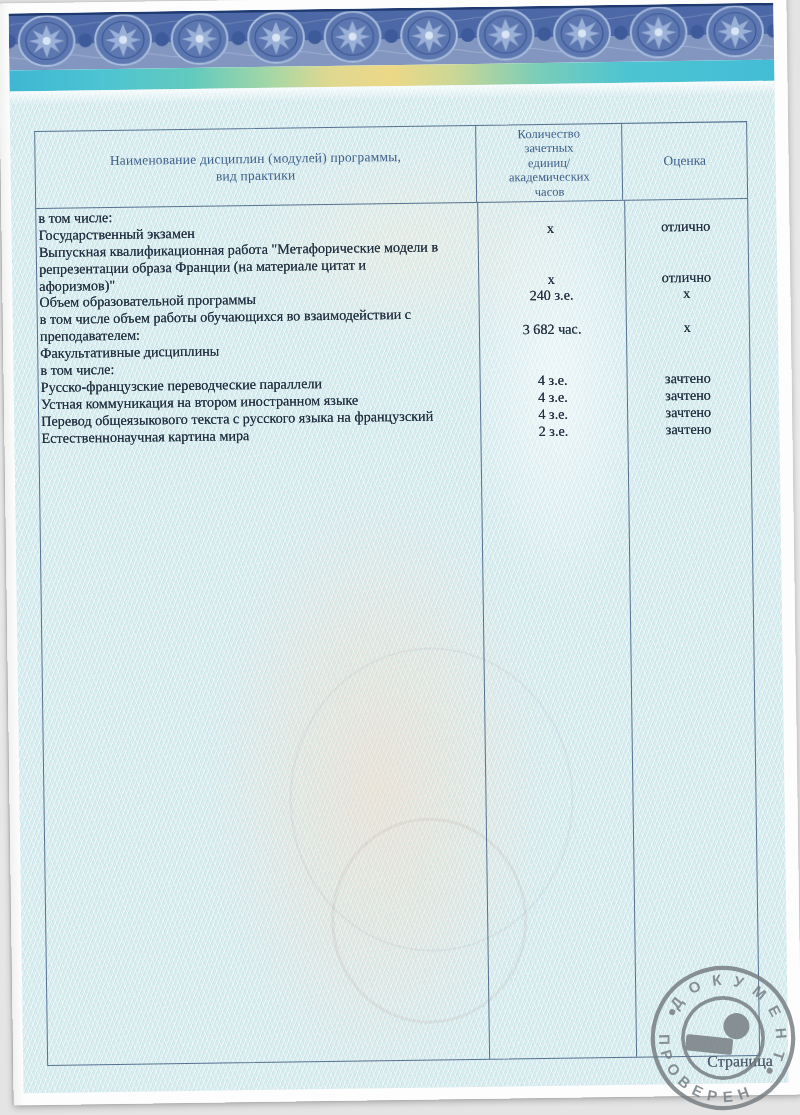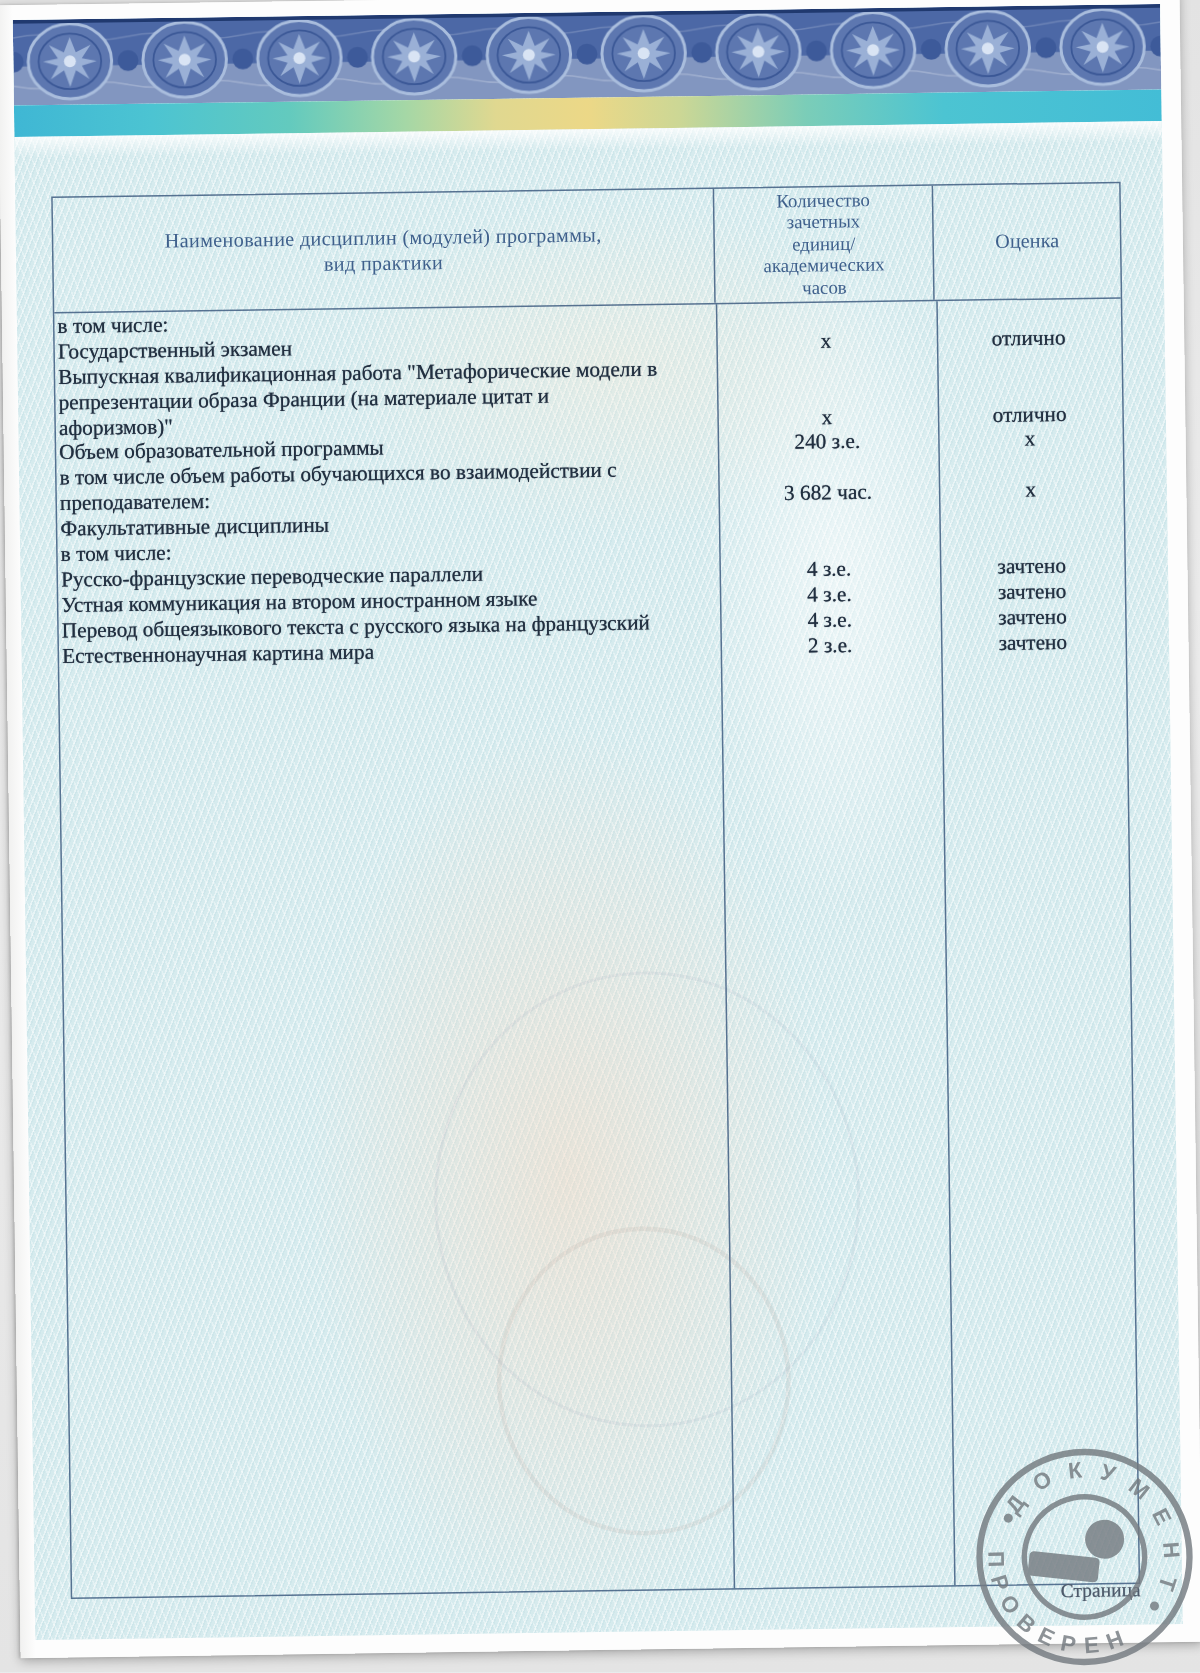--- a/index.html
+++ b/index.html
@@ -57,21 +57,21 @@
   .vline-1{left:441px;}
   .vline-2{left:588px;}
   .rows{position:relative;padding-top:1px;}
   .trow{display:flex;height:16.9px;line-height:16.9px;font-size:14.2px;
     text-shadow:0 0 .6px rgba(28,40,58,.85);}
   .td-name{width:442px;padding-left:2px;white-space:nowrap;overflow:hidden;box-sizing:border-box;}
   .td-credits{width:147px;text-align:center;}
   .td-grade{width:124px;text-align:center;}
 
   .page-footer{
-    position:absolute;left:684px;top:1049px;font-size:13px;color:#4d5a6b;
+    position:absolute;left:684px;top:1049px;font-size:16px;color:#4d5a6b;
     text-shadow:0 0 .5px rgba(70,82,98,.7);
   }
 
   
   .stamp{position:absolute;left:648px;top:963px;width:150px;height:150px;opacity:.82;z-index:5;}
   .stamp text{font-family:"Liberation Sans","DejaVu Sans",sans-serif;font-weight:bold;font-size:15px;}
 </style>
 </head>
 <body>
 

